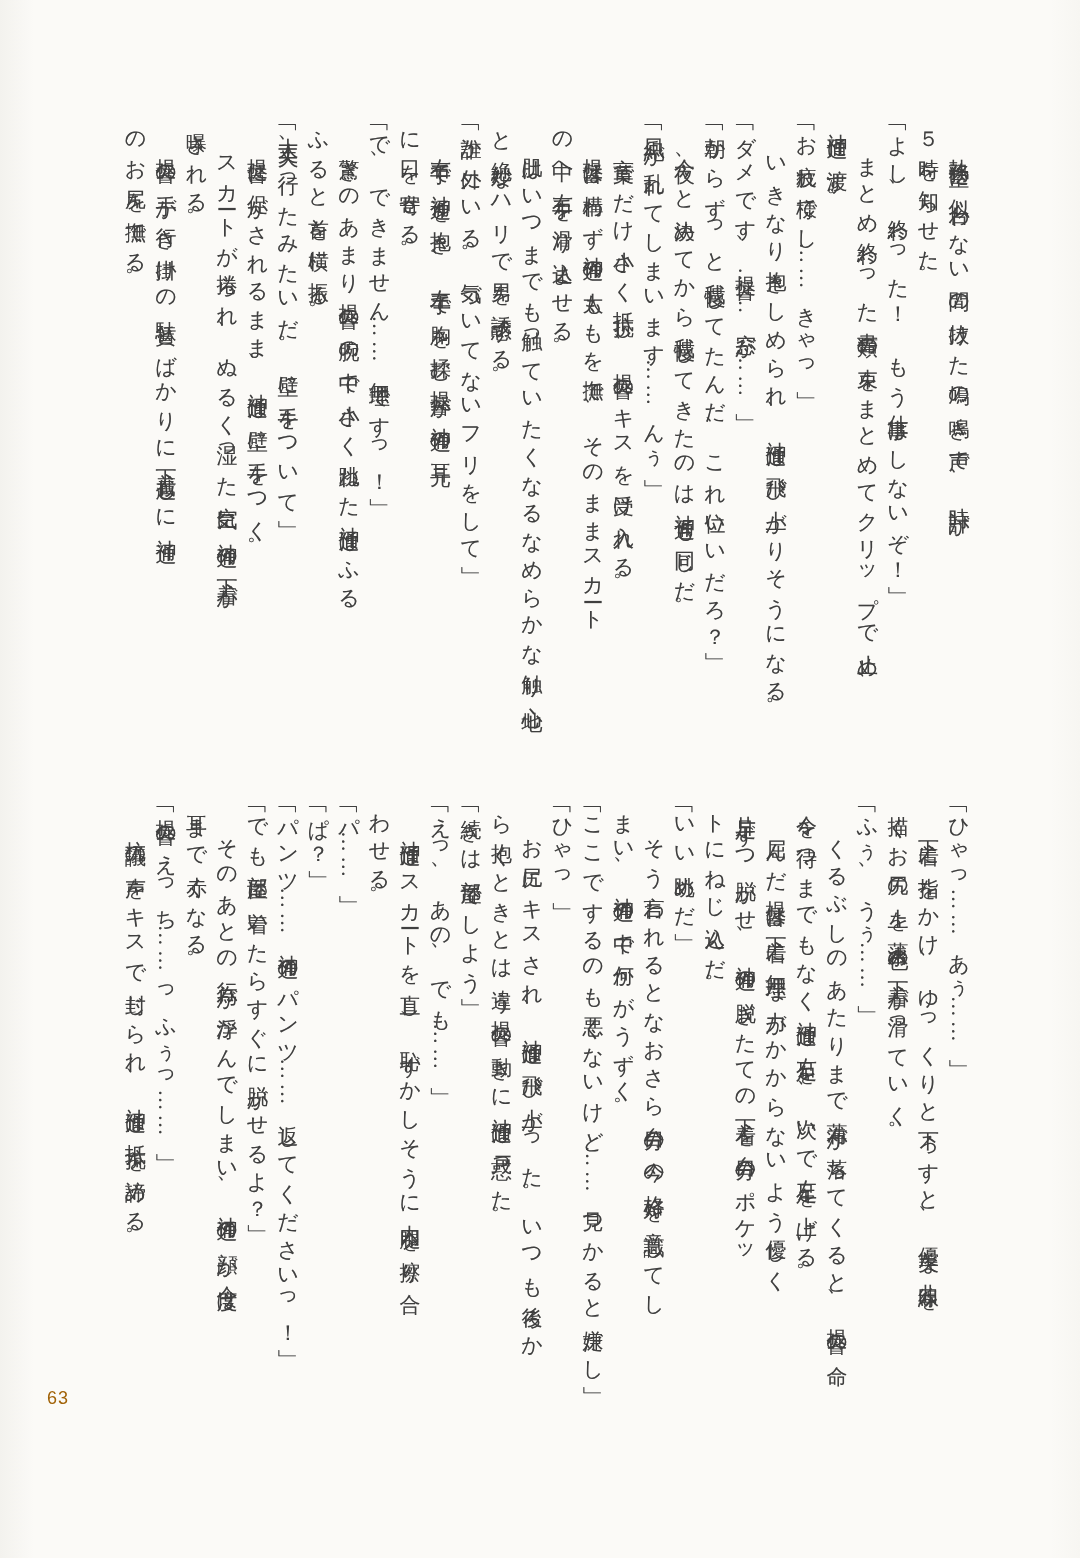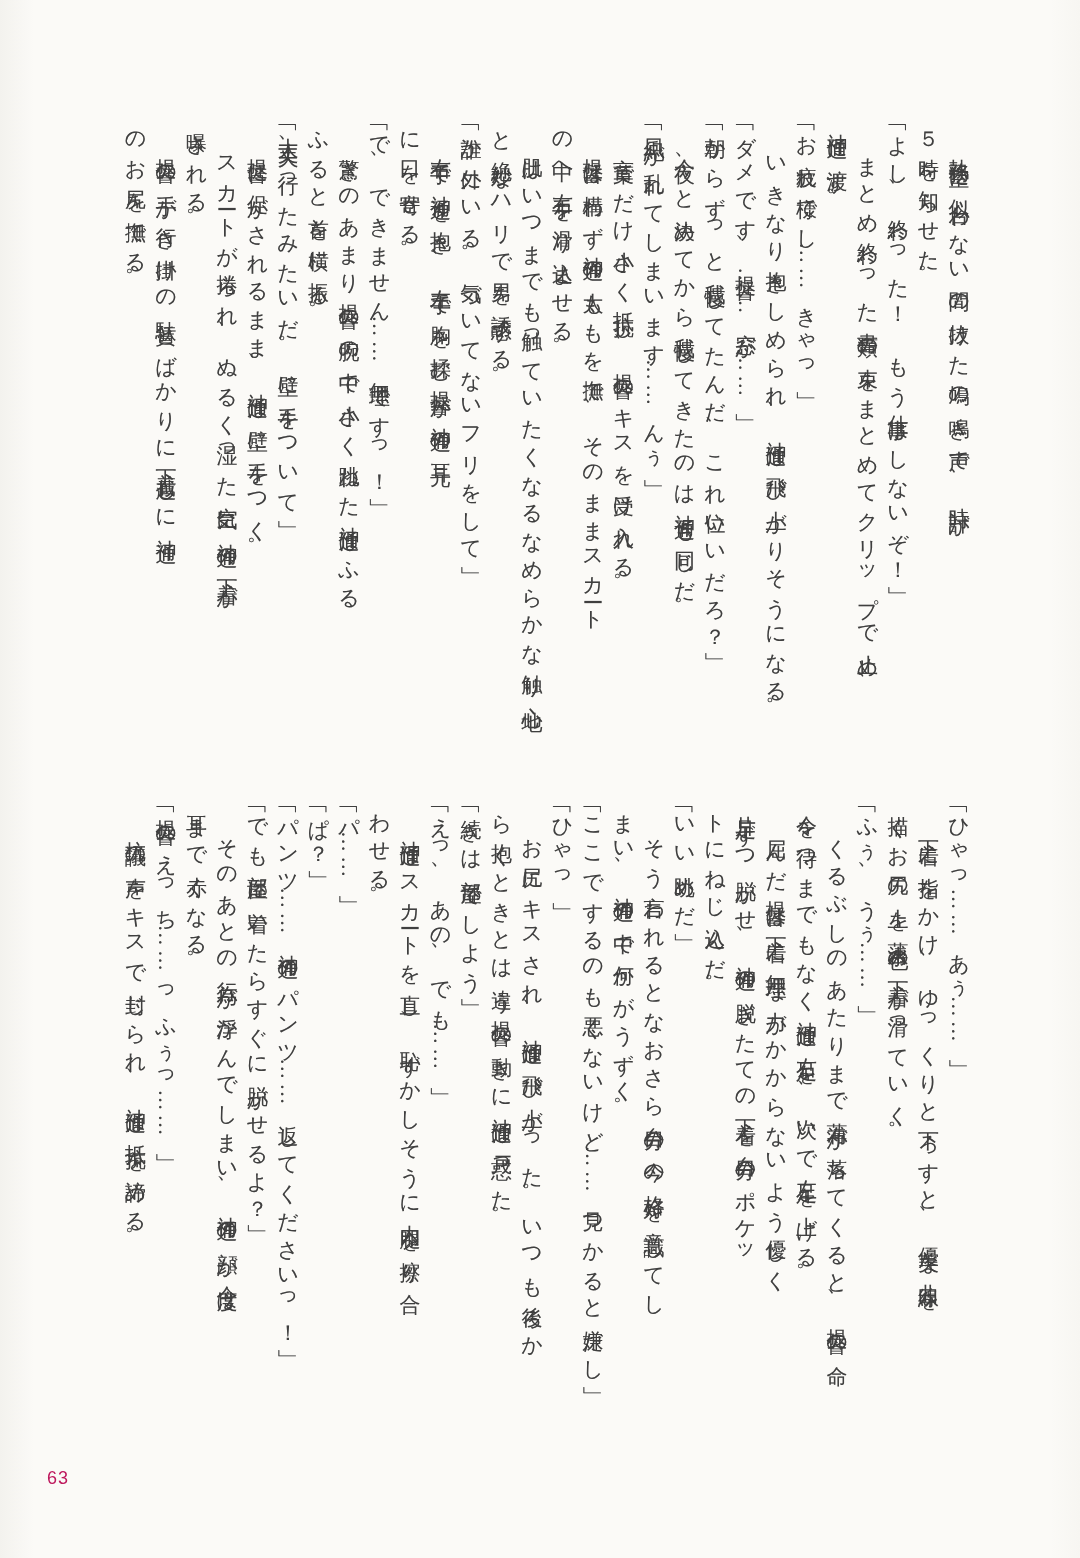--- a/index.html
+++ b/index.html
@@ -43,25 +43,25 @@
   }
   .line {
     
   }
   .line.indent {
     text-indent: 25px;
   }
   .pagenum {
     position: absolute;
     left: 47px;
-    top: 1468px;
+    top: 1388px;
     font-family: "Liberation Sans", "DejaVu Sans", sans-serif;
     font-size: 18px;
     letter-spacing: 1px;
-    color: #be185d;
+    color: #a16207;
   }
 </style>
 </head>
 <body>
 
 <div class="page">
   <div class="vblock top">
       <div class="line indent">執務室に似合わない間の抜けた鳩の鳴き声で、時計が</div>
       <div class="line">５時を知らせた。</div>
       <div class="line">「よし、終わった！　もう仕事はしないぞ！」</div>

